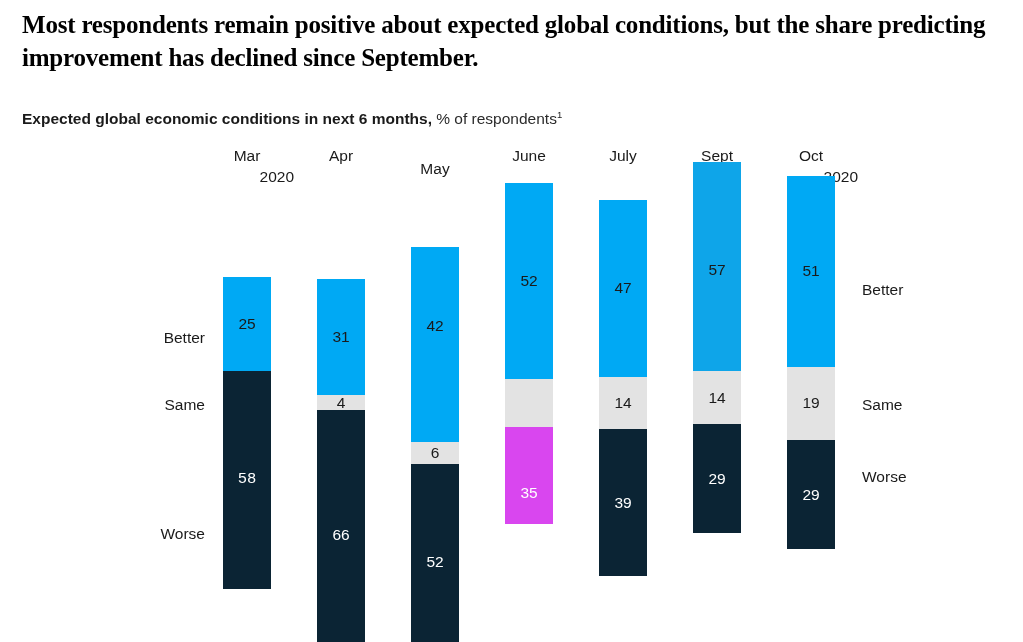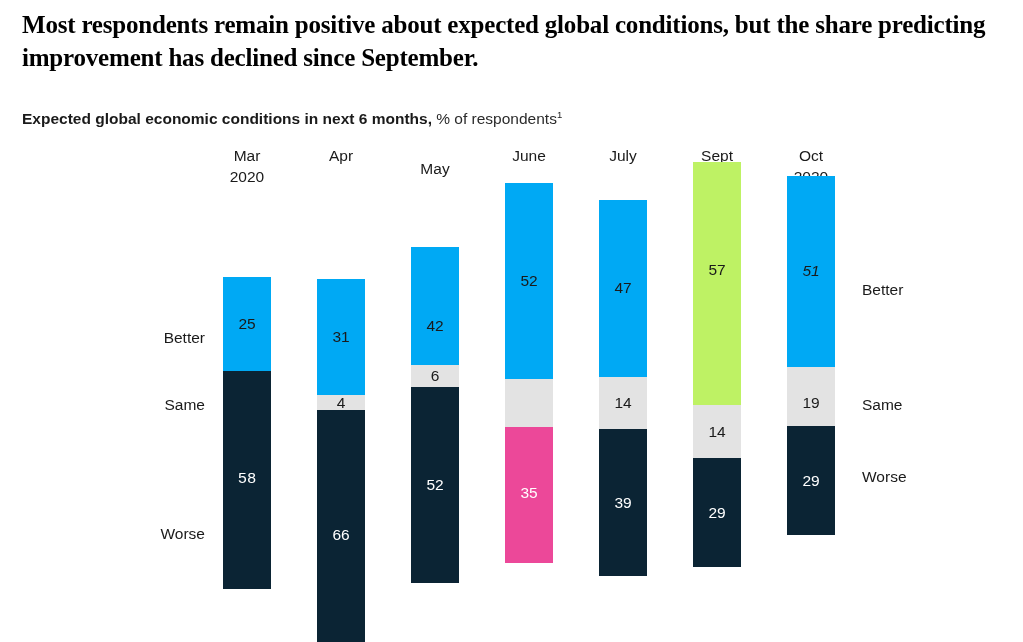--- a/index.html
+++ b/index.html
@@ -62,21 +62,21 @@
 
   .month-label {
     position: absolute;
     top: 146px;
     width: 94px;
     text-align: center;
     font-size: 15.5px;
     line-height: 1.33;
     color: #1a1a1a;
   }
-  .month-label .yr { display: block; }
+  .month-label .yr { display: block; text-align: right; }
 
   .bar {
     position: absolute;
     left: 23px;
     width: 48px;
   }
   .seg {
     position: relative;
     width: 100%;
     box-sizing: border-box;
@@ -162,41 +162,41 @@
           <span class="seg-label" style="top: -0.48px;">4</span>
         </div>
         <div class="seg seg-worse" style="height: 248.16px; background: rgb(11, 36, 52);">
           <span class="seg-label" style="top: 116.08px;">66</span>
         </div>
       </div>
     </div>
     <div class="col" style="left: 388px; top: 13px; height: 642px;">
       <div class="month-label"><span>May</span></div>
       <div class="bar" style="top: 233.8px;">
-        <div class="seg seg-better" style="height: 118px; background: rgb(0, 169, 244);">
+        <div class="seg seg-better" style="height: 195px; background: rgb(0, 169, 244);">
           <span class="seg-label" style="top: 70.96px;">42</span>
         </div>
         <div class="seg seg-same" style="height: 22.56px; background: rgb(227, 227, 227);">
           <span class="seg-label" style="top: 3.28px;">6</span>
         </div>
         <div class="seg seg-worse" style="height: 195.52px; background: rgb(11, 36, 52);">
           <span class="seg-label" style="top: 89.76px;">52</span>
         </div>
       </div>
     </div>
     <div class="col" style="left: 482px; top: 0px; height: 642px;">
       <div class="month-label"><span>June</span></div>
       <div class="bar" style="top: 183.04px;">
         <div class="seg seg-better" style="height: 195.52px; background: rgb(0, 169, 244);">
           <span class="seg-label" style="top: 89.76px;">52</span>
         </div>
         <div class="seg seg-same" style="height: 48.88px; background: rgb(227, 227, 227);">
           <span class="seg-label" style="top: 16.44px; margin-top: 48px;">13</span>
         </div>
-        <div class="seg seg-worse" style="height: 136px; background: #ec4899;">
+        <div class="seg seg-worse" style="height: 97px; background: #d946ef;">
           <span class="seg-label" style="top: 57.8px;">35</span>
         </div>
       </div>
     </div>
     <div class="col" style="left: 576px; top: 0px; height: 556px;">
       <div class="month-label"><span>July</span></div>
       <div class="bar" style="top: 199.96px;">
         <div class="seg seg-better" style="height: 176.72px; background: rgb(0, 169, 244);">
           <span class="seg-label" style="top: 80.36px;">47</span>
         </div>
@@ -204,38 +204,38 @@
           <span class="seg-label" style="top: 18.32px;">14</span>
         </div>
         <div class="seg seg-worse" style="height: 146.64px; background: rgb(11, 36, 52);">
           <span class="seg-label" style="top: 65.32px;">39</span>
         </div>
       </div>
     </div>
     <div class="col" style="left: 670px; top: 0px; height: 642px;">
       <div class="month-label"><span>Sept</span></div>
       <div class="bar" style="top: 162.36px;">
-        <div class="seg seg-better" style="height: 243px; background: #bef264;">
+        <div class="seg seg-better" style="height: 209px; background: #0ea5e9;">
           <span class="seg-label" style="top: 99.16px;">57</span>
         </div>
         <div class="seg seg-same" style="height: 52.64px; background: rgb(227, 227, 227);">
           <span class="seg-label" style="top: 18.32px;">14</span>
         </div>
         <div class="seg seg-worse" style="height: 109.04px; background: rgb(11, 36, 52);">
           <span class="seg-label" style="top: 46.52px;">29</span>
         </div>
       </div>
     </div>
     <div class="col" style="left: 764px; top: 0px; height: 642px;">
       <div class="month-label"><span>Oct</span><span class="yr">2020</span></div>
       <div class="bar" style="top: 175.52px;">
         <div class="seg seg-better" style="height: 191.76px; background: rgb(0, 169, 244);">
-          <span class="seg-label" style="top: 87.88px; font-style: italic;">51</span>
-        </div>
-        <div class="seg seg-same" style="height: 59px; background: rgb(227, 227, 227);">
+          <span class="seg-label" style="top: 87.88px;">51</span>
+        </div>
+        <div class="seg seg-same" style="height: 73px; background: rgb(227, 227, 227);">
           <span class="seg-label" style="top: 27.72px;">19</span>
         </div>
         <div class="seg seg-worse" style="height: 109.04px; background: rgb(11, 36, 52);">
           <span class="seg-label" style="top: 46.52px;">29</span>
         </div>
       </div>
     </div>
   </div>
 
 </body></html>

